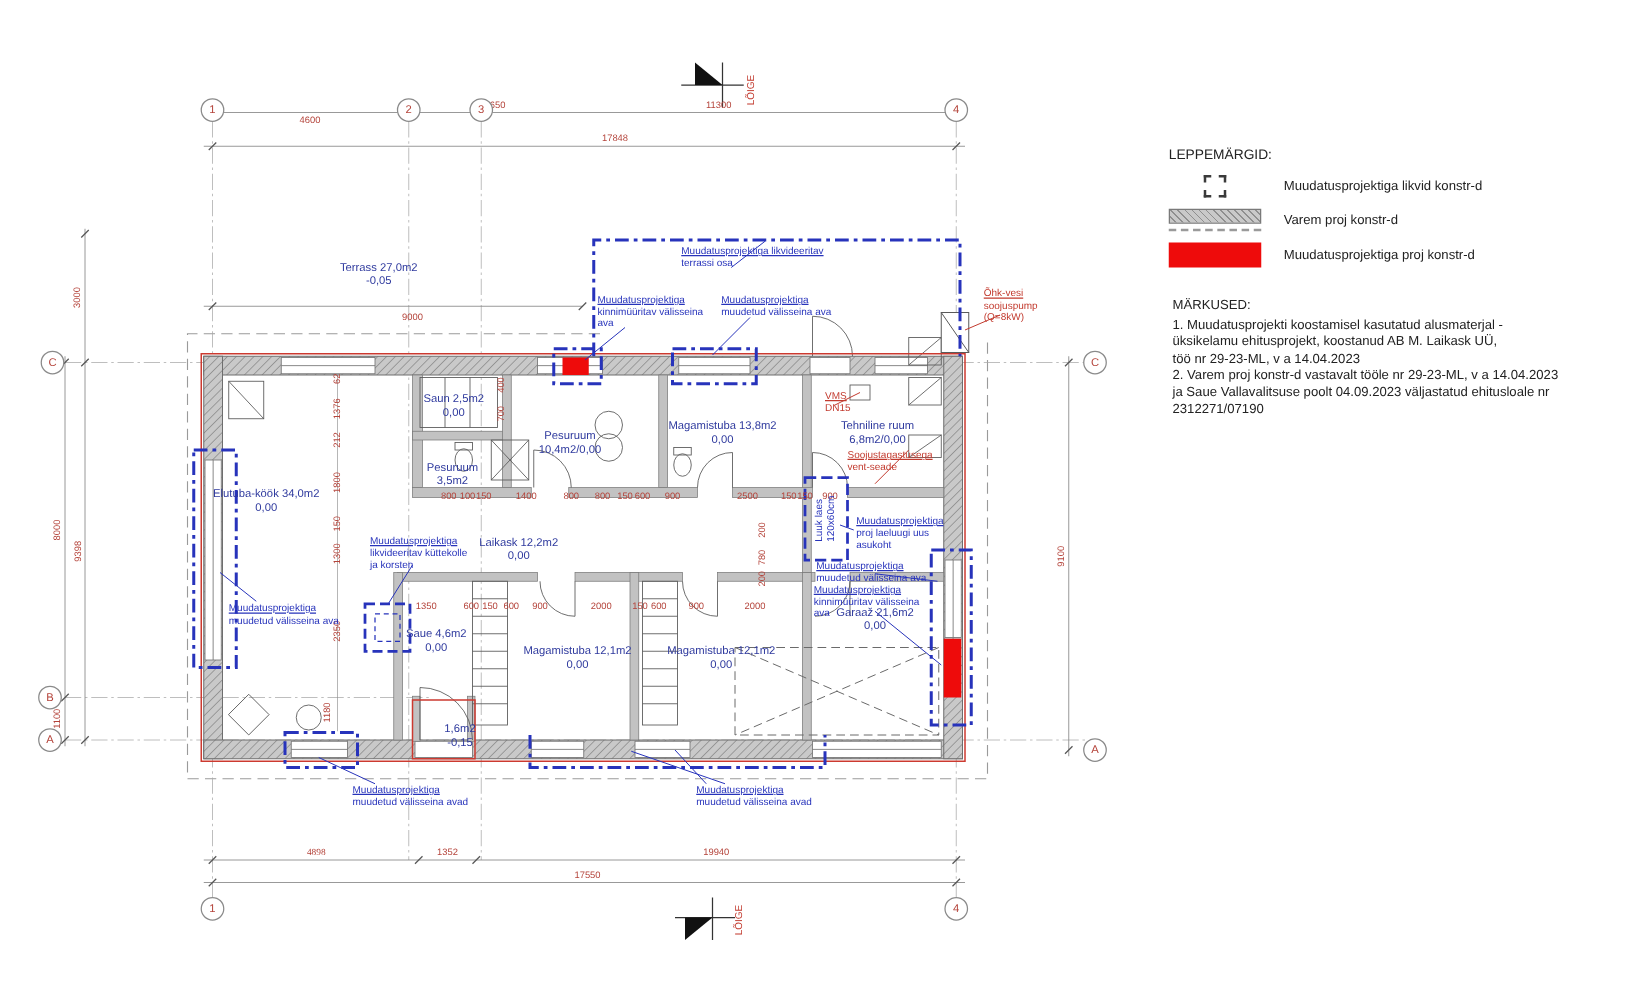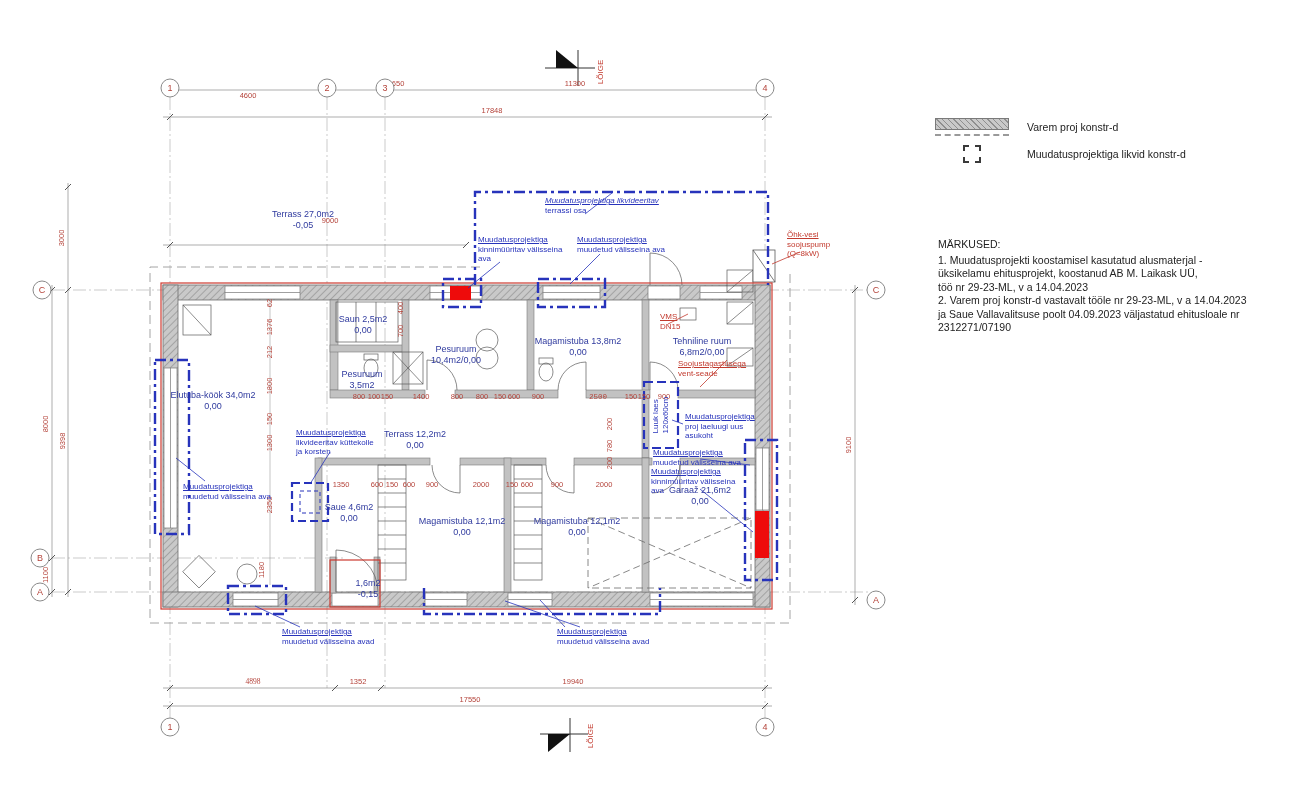--- a/index.html
+++ b/index.html
@@ -308,21 +308,21 @@
       </div>
       <div class="txt room" style="left: 578px; top: 346px; transform: translate(-50%, -50%);">
         <div>Magamistuba 13,8m2</div>
         <div>0,00</div>
       </div>
       <div class="txt room" style="left: 702px; top: 346px; transform: translate(-50%, -50%);">
         <div>Tehniline ruum</div>
         <div>6,8m2/0,00</div>
       </div>
       <div class="txt room" style="left: 415px; top: 439px; transform: translate(-50%, -50%);">
-        <div>Terrass 12,2m2</div>
+        <div>Laikask 12,2m2</div>
         <div>0,00</div>
       </div>
       <div class="txt room" style="left: 349px; top: 512px; transform: translate(-50%, -50%);">
         <div>Saue 4,6m2</div>
         <div>0,00</div>
       </div>
       <div class="txt room" style="left: 462px; top: 526px; transform: translate(-50%, -50%);">
         <div>Magamistuba 12,1m2</div>
         <div>0,00</div>
       </div>
@@ -343,21 +343,21 @@
       </div>
       <div class="txt dim" style="left: 356px; top: 84px; transform: translate(-50%, -50%); margin-left: 40px;">
         <div>1650</div>
       </div>
       <div class="txt dim" style="left: 575px; top: 84px; transform: translate(-50%, -50%);">
         <div>11300</div>
       </div>
       <div class="txt dim" style="left: 467px; top: 111px; transform: translate(-50%, -50%); margin-left: 25px;">
         <div>17848</div>
       </div>
-      <div class="txt dim" style="left: 330px; top: 221px; transform: translate(-50%, -50%);">
+      <div class="txt dim" style="left: 330px; top: 254px; transform: translate(-50%, -50%);">
         <div>9000</div>
       </div>
       <div class="txt dim" style="left: 253px; top: 682px; transform: translate(-50%, -50%); font-family: Liberation Serif, serif;">
         <div>4898</div>
       </div>
       <div class="txt dim" style="left: 358px; top: 682px; transform: translate(-50%, -50%);">
         <div>1352</div>
       </div>
       <div class="txt dim" style="left: 573px; top: 682px; transform: translate(-50%, -50%);">
         <div>19940</div>
@@ -385,21 +385,21 @@
       </div>
       <div class="txt dim" style="left: 500px; top: 397px; transform: translate(-50%, -50%);">
         <div>150</div>
       </div>
       <div class="txt dim" style="left: 514px; top: 397px; transform: translate(-50%, -50%);">
         <div>600</div>
       </div>
       <div class="txt dim" style="left: 538px; top: 397px; transform: translate(-50%, -50%);">
         <div>900</div>
       </div>
-      <div class="txt dim" style="left: 598px; top: 397px; transform: translate(-50%, -50%); font-family: Liberation Mono, monospace;">
+      <div class="txt dim" style="left: 598px; top: 397px; transform: translate(-50%, -50%);">
         <div>2500</div>
       </div>
       <div class="txt dim" style="left: 631px; top: 397px; transform: translate(-50%, -50%);">
         <div>150</div>
       </div>
       <div class="txt dim" style="left: 644px; top: 397px; transform: translate(-50%, -50%);">
         <div>150</div>
       </div>
       <div class="txt dim" style="left: 664px; top: 397px; transform: translate(-50%, -50%);">
         <div>900</div>
@@ -482,21 +482,21 @@
       <div class="txt dim" style="left: 610px; top: 424px; transform: translate(-50%, -50%) rotate(-90deg);">
         <div>200</div>
       </div>
       <div class="txt dim" style="left: 610px; top: 446px; transform: translate(-50%, -50%) rotate(-90deg);">
         <div>780</div>
       </div>
       <div class="txt dim" style="left: 610px; top: 463px; transform: translate(-50%, -50%) rotate(-90deg);">
         <div>200</div>
       </div>
       <div class="txt annb" style="left: 545px; top: 196px;">
-        <div style="text-decoration: underline; font-style: italic;">Muudatusprojektiga likvideeritav</div>
+        <div style="text-decoration: underline;">Muudatusprojektiga likvideeritav</div>
         <div>terrassi osa</div>
       </div>
       <div class="txt annb" style="left: 478px; top: 235px;">
         <div style="text-decoration: underline;">Muudatusprojektiga</div>
         <div>kinnimüüritav välisseina</div>
         <div>ava</div>
       </div>
       <div class="txt annb" style="left: 577px; top: 235px;">
         <div style="text-decoration: underline;">Muudatusprojektiga</div>
         <div>muudetud välisseina ava</div>
@@ -564,34 +564,41 @@
       <div class="bubble" style="left: 170px; top: 727px;">1</div>
       <div class="bubble" style="left: 765px; top: 727px;">4</div>
       <div class="bubble" style="left: 42px; top: 290px;">C</div>
       <div class="bubble" style="left: 40px; top: 558px;">B</div>
       <div class="bubble" style="left: 40px; top: 592px;">A</div>
       <div class="bubble" style="left: 876px; top: 290px;">C</div>
       <div class="bubble" style="left: 876px; top: 600px;">A</div>
     </div>
 
   <div id="legend">
+    <div class="title">LEPPEMÄRGID:</div>
+    <div class="leg-row">
+      <div class="leg-sym">
+          <div class="sym-liq"></div>
+        </div>
+      <div class="leg-label">Muudatusprojektiga likvid konstr-d</div>
+    </div>
     <div class="leg-row">
       <div class="leg-sym">
           <div class="sym-old">
         <div class="bar"></div>
             <div class="dash"></div>
       </div>
         </div>
       <div class="leg-label">Varem proj konstr-d</div>
     </div>
     <div class="leg-row">
       <div class="leg-sym">
-          <div class="sym-liq"></div>
+          <div class="sym-new" id="sym-new" style="background: rgb(238, 11, 11);"></div>
         </div>
-      <div class="leg-label">Muudatusprojektiga likvid konstr-d</div>
+      <div class="leg-label">Muudatusprojektiga proj konstr-d</div>
     </div>
   </div>
 
   <div id="notes">
     <div class="title">MÄRKUSED:</div>
     <div>1. Muudatusprojekti koostamisel kasutatud alusmaterjal -</div>
     <div>üksikelamu ehitusprojekt, koostanud AB M. Laikask UÜ,</div>
     <div>töö nr 29-23-ML, v a 14.04.2023</div>
     <div>2. Varem proj konstr-d vastavalt tööle nr 29-23-ML, v a 14.04.2023</div>
     <div>ja Saue Vallavalitsuse poolt 04.09.2023 väljastatud ehitusloale nr</div>

